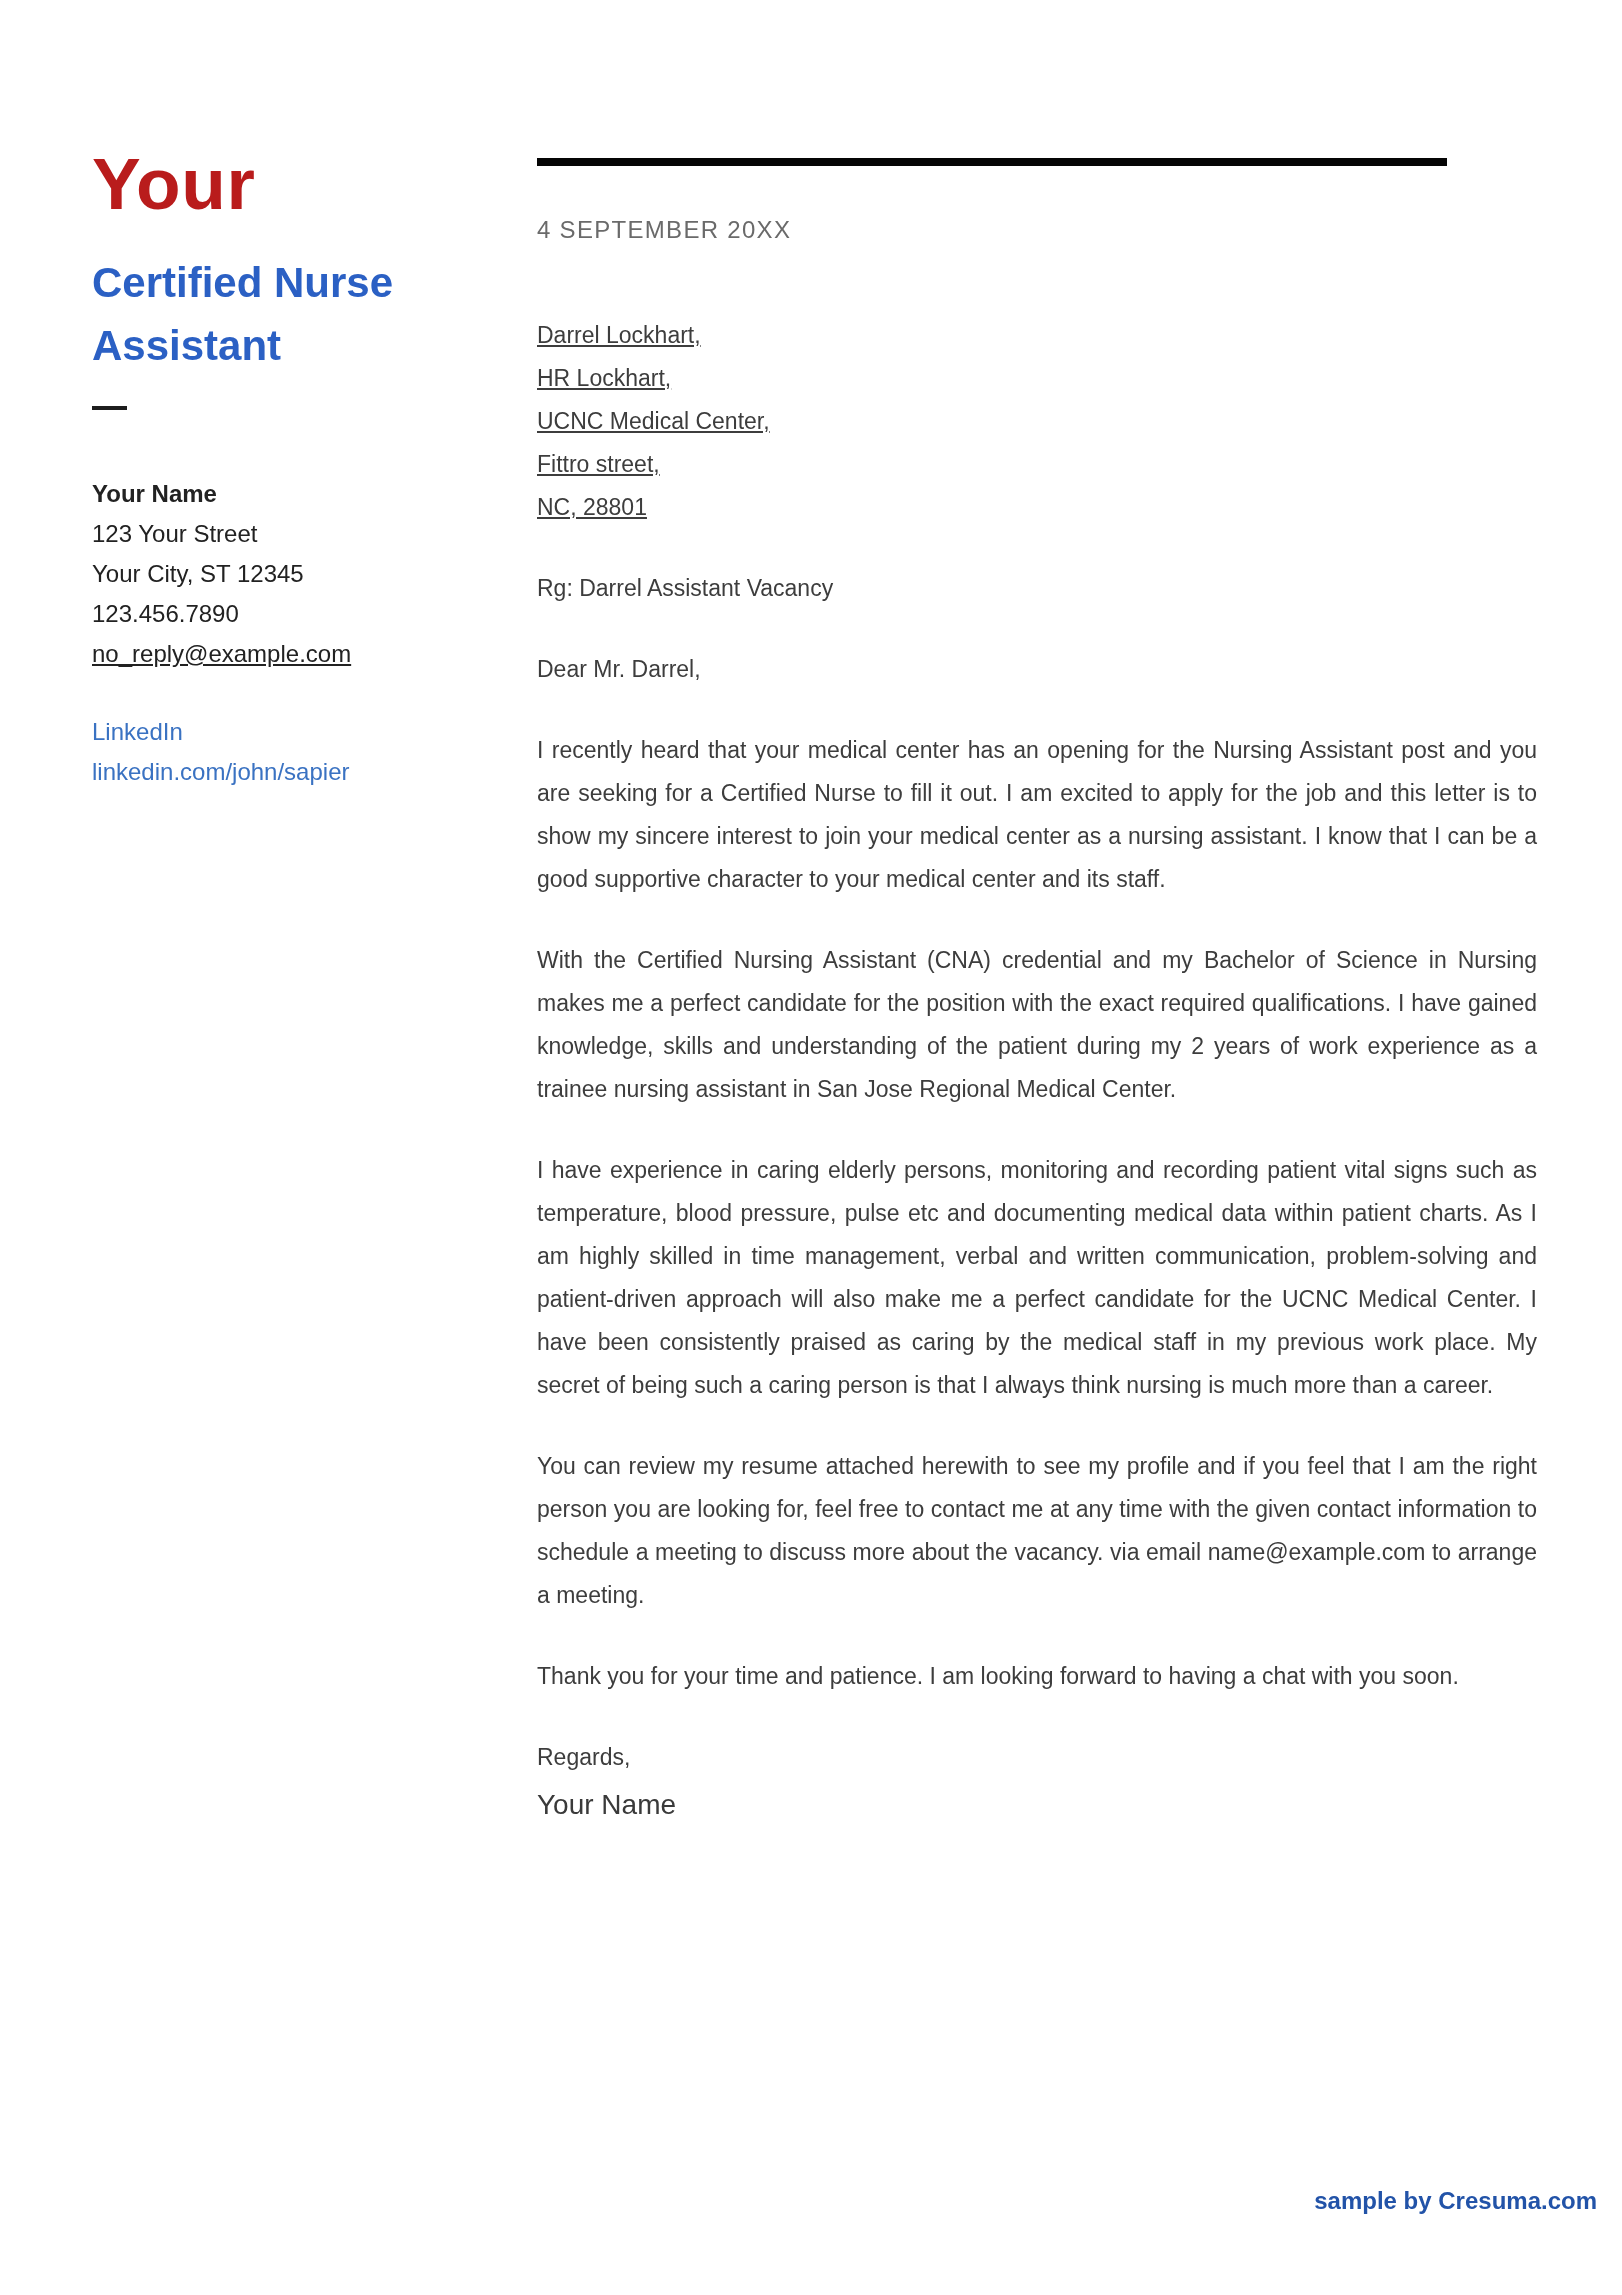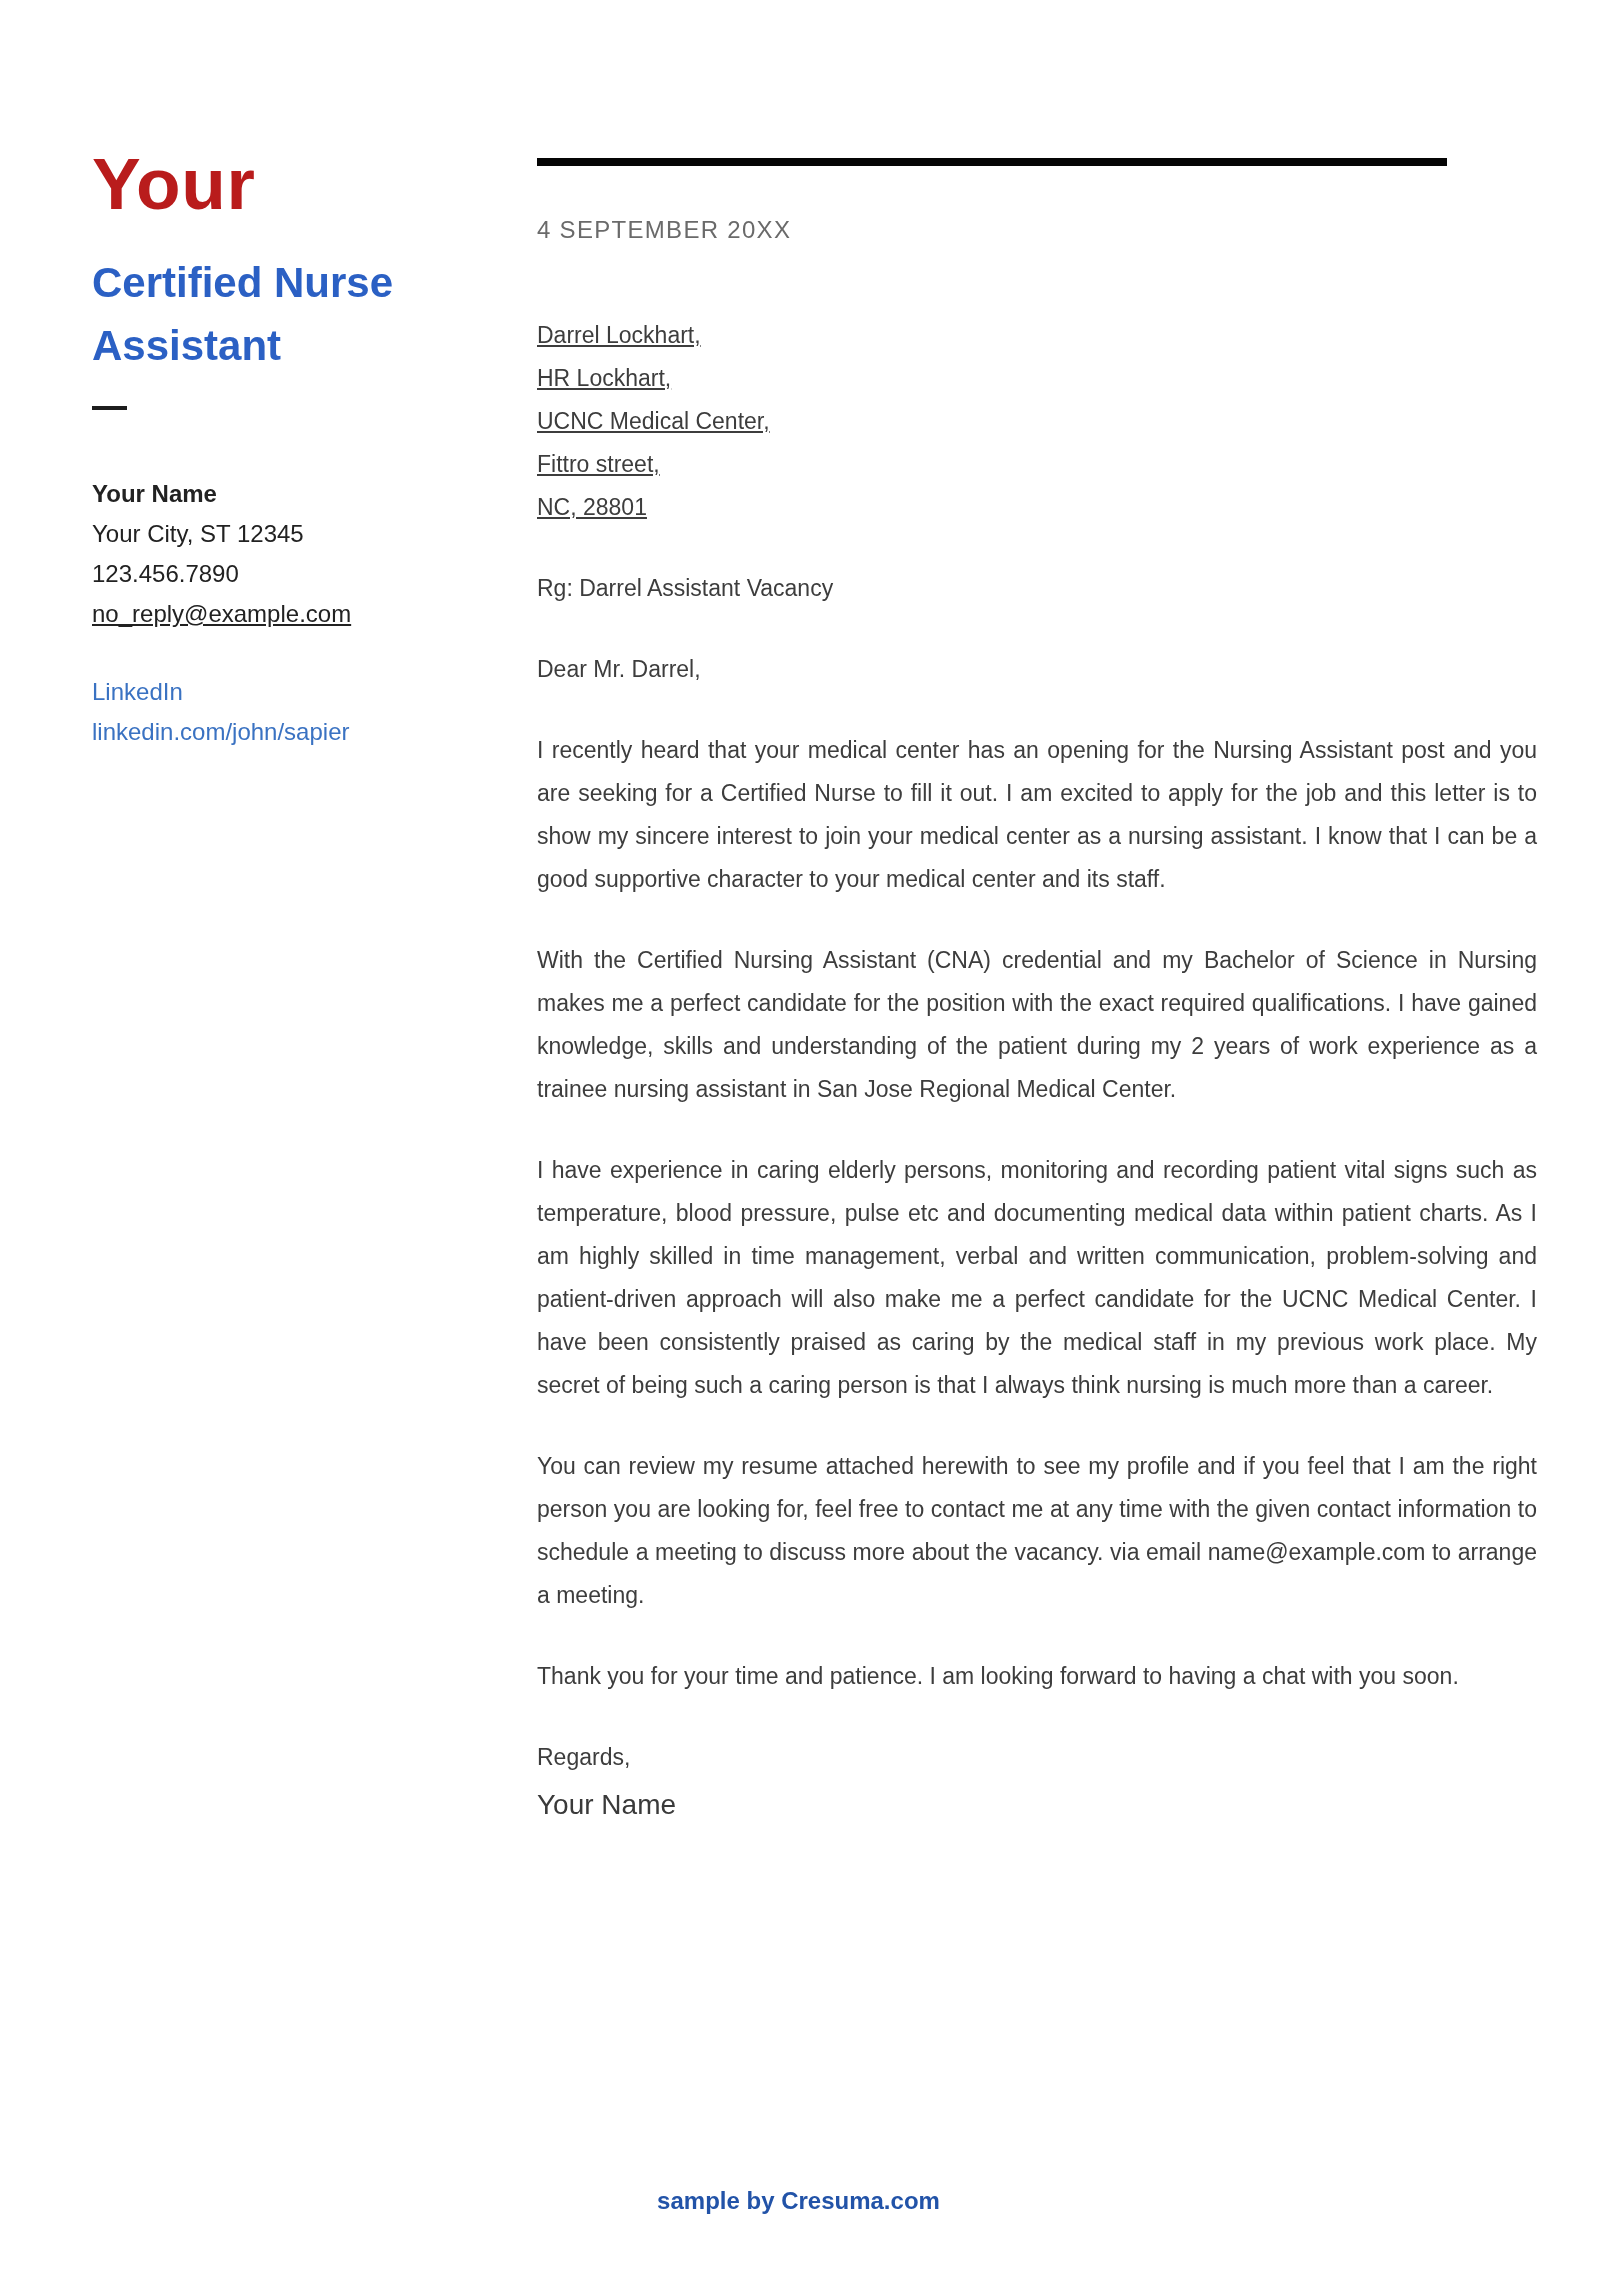--- a/index.html
+++ b/index.html
@@ -96,21 +96,21 @@
     line-height: 39px;
     color: #3a3a3a;
   }
 
   
   .footer {
     position: absolute;
     top: 2187px;
     left: 0;
     width: 1597px;
-    text-align: center;
+    text-align: right;
     font-size: 24px;
     font-weight: bold;
     color: #2253a8;
   }
   .footer span { cursor: pointer; }
 </style>
 </head>
 <body>
 
 <div class="page">
@@ -119,20 +119,21 @@
     <div class="headline">
       <span>Your</span>
     </div>
     <div class="job-title">
       <span>Certified Nurse</span>
       <span>Assistant</span>
     </div>
     <div class="dash"></div>
     <div class="contact">
       <div class="contact-name">Your Name</div>
+      <div>123 Your Street</div>
       <div>Your City, ST 12345</div>
       <div>123.456.7890</div>
       <div class="email">no_reply@example.com</div>
     </div>
     <div class="linkedin-block">
       <div>LinkedIn</div>
       <div>linkedin.com/john/sapier</div>
     </div>
   </div>
 

